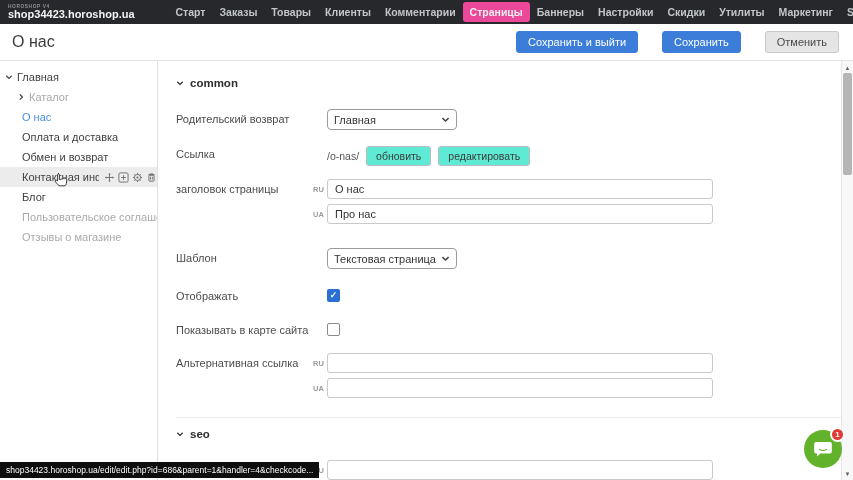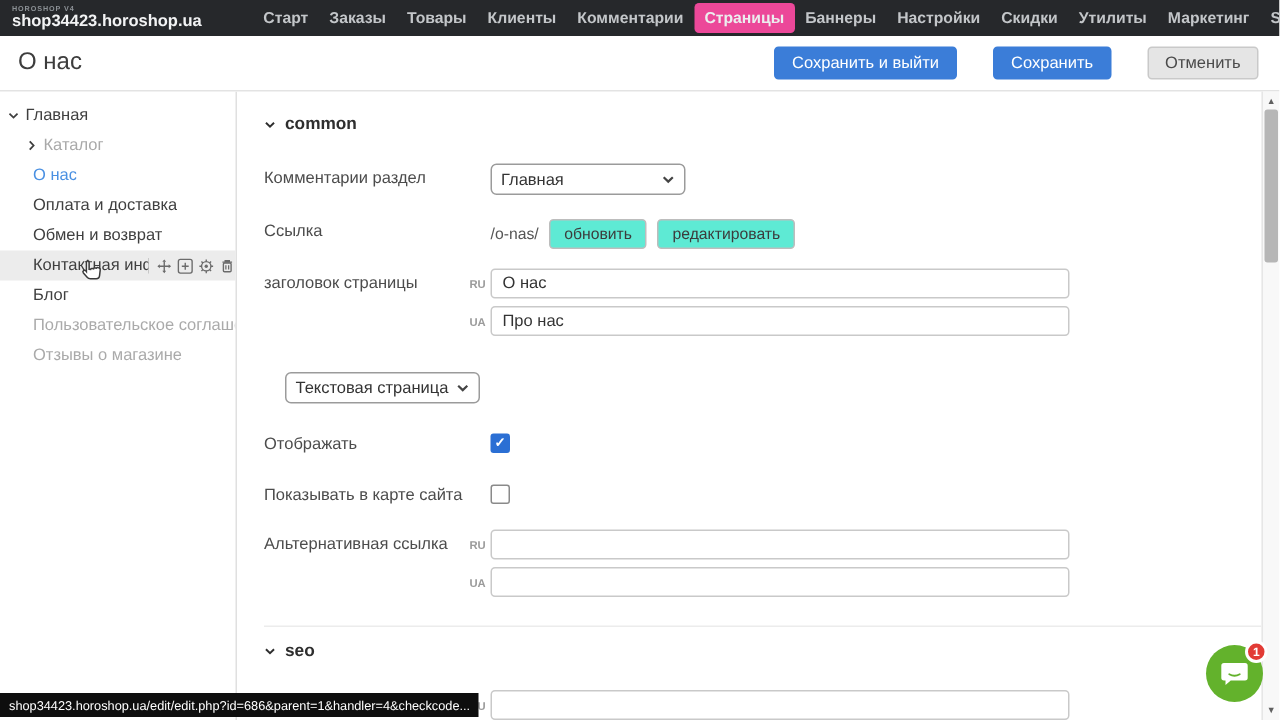--- a/index.html
+++ b/index.html
@@ -198,21 +198,21 @@
   <div class="form-inner">
 
     <div class="section-header sh-common">
       <svg width="8" height="8" viewBox="0 0 8 8">
           <path d="M1.3 2.8 L4 5.4 L6.7 2.8" fill="none" stroke="#2e2e2e" stroke-width="1.3"></path>
         </svg>
       <span>common</span>
     </div>
 
     <div class="form-row mb14">
-      <div class="row-label">Комментарии раздел</div>
+      <div class="row-label">Родительский возврат</div>
       <div class="row-control ctrl-indent">
         <div class="select-box">
           <span class="sel-val">Главная</span>
           <svg width="9" height="9" viewBox="0 0 8 8">
               <path d="M1.3 2.8 L4 5.4 L6.7 2.8" fill="none" stroke="#444" stroke-width="1.3"></path>
             </svg>
         </div>
       </div>
     </div>
 
@@ -235,20 +235,21 @@
           <input class="text-input" type="text" value="О нас" style="">
         </div>
         <div class="lang-line">
           <span class="lang-badge">UA</span>
           <input class="text-input" type="text" value="Про нас" style="">
         </div>
       </div>
     </div>
 
     <div class="form-row mb17">
+      <div class="row-label">Шаблон</div>
       <div class="row-control ctrl-indent">
         <div class="select-box">
           <span class="sel-val">Текстовая страница</span>
           <svg width="9" height="9" viewBox="0 0 8 8">
               <path d="M1.3 2.8 L4 5.4 L6.7 2.8" fill="none" stroke="#444" stroke-width="1.3"></path>
             </svg>
         </div>
       </div>
     </div>
 

